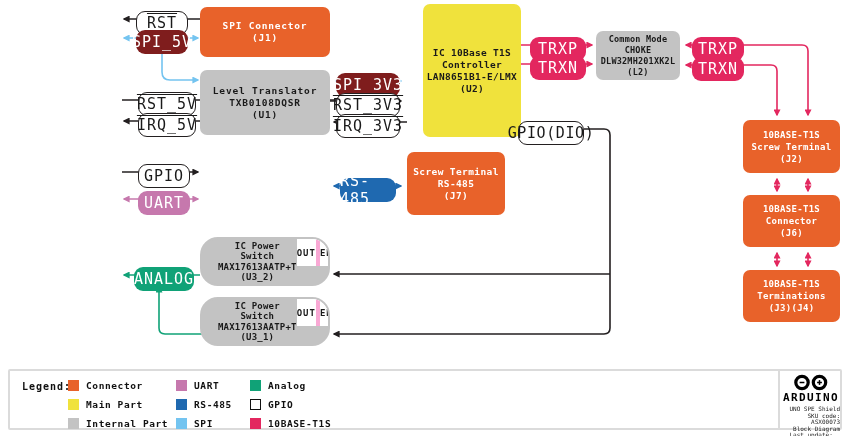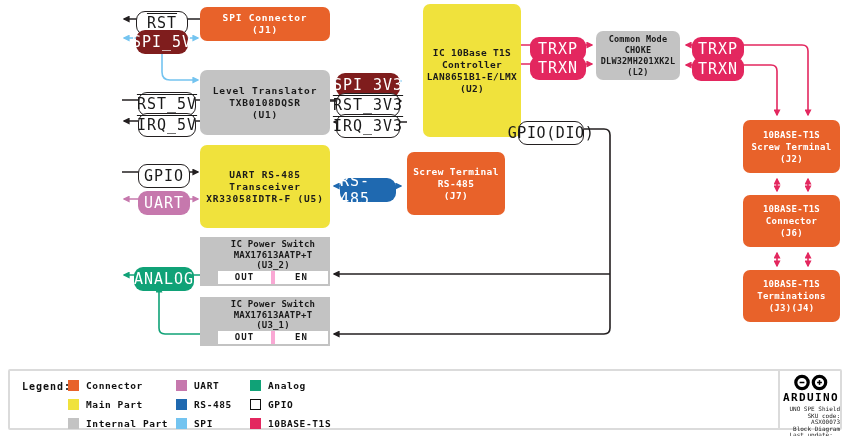--- a/index.html
+++ b/index.html
@@ -8,33 +8,33 @@
   svg.wires{position:absolute;left:0;top:0;width:850px;height:436px;}
 
   
   .block{position:absolute;border-radius:7px;display:flex;align-items:center;justify-content:center;
          text-align:center;font-weight:bold;font-size:9.5px;letter-spacing:.8px;line-height:12px;
          white-space:pre-line;box-sizing:border-box;}
   .orange{background:#E8622A;color:#fff;}
   .yellow{background:#F0E23C;color:#1a1a1a;}
   .grayb{background:#C3C3C3;color:#1a1a1a;}
   .b-headers{left:8px;top:10px;width:114px;height:335px;font-size:9px;letter-spacing:.2px;}
-  .b-j1{left:200px;top:7px;width:130px;height:34px;}
+  .b-j1{left:200px;top:7px;width:130px;height:50px;}
   .b-u1{left:200px;top:70px;width:130px;height:65px;}
   .b-u5{left:200px;top:145px;width:130px;height:83px;}
   .b-u2{left:423px;top:4px;width:98px;height:133px;letter-spacing:.3px;}
   .b-j7{left:407px;top:152px;width:98px;height:63px;letter-spacing:.4px;}
   .b-l2{left:596px;top:31px;width:84px;height:49px;font-size:8.5px;letter-spacing:.2px;line-height:11px;}
   .b-j2{left:743px;top:120px;width:97px;height:53px;font-size:9px;letter-spacing:.3px;}
   .b-j6{left:743px;top:195px;width:97px;height:52px;font-size:9px;letter-spacing:.3px;}
   .b-j3j4{left:743px;top:270px;width:97px;height:52px;font-size:9px;letter-spacing:.3px;}
 
   
   .ps{position:absolute;left:200px;width:130px;height:49px;border:2px solid #C3C3C3;background:#C3C3C3;
-      border-radius:0;box-sizing:border-box;display:flex;flex-direction:column;overflow:hidden;padding-left:16px;}
+      border-radius:18px;box-sizing:border-box;display:flex;flex-direction:row;overflow:hidden;padding-left:16px;}
   .ps1{top:297px;} .ps2{top:237px;}
   .ps-title{flex:1;display:flex;align-items:center;justify-content:center;text-align:center;
             font-weight:bold;font-size:9px;letter-spacing:.2px;line-height:10.5px;white-space:pre-line;color:#1a1a1a;}
   .ps-row{display:flex;height:27px;background:#fff;}
   .ps-cell{flex:1;display:flex;align-items:center;justify-content:center;background:#fff;
            font-weight:bold;font-size:9px;letter-spacing:1px;color:#1a1a1a;}
   .ps-cell+.ps-cell{border-left:4px solid #f9a8d4;}
 
   
   .pill{position:absolute;height:24px;border-radius:9px;display:flex;align-items:center;justify-content:center;
@@ -121,23 +121,20 @@
       <path stroke="#E3275F" d="M777,253 V266" marker-start="url(#ax)" marker-end="url(#ax)"></path>
       <path stroke="#E3275F" d="M808,253 V266" marker-start="url(#ax)" marker-end="url(#ax)"></path>
     </g>
   </svg>
 
   <div class="block orange b-j1">SPI Connector
 (J1)</div>
   <div class="block grayb b-u1">Level Translator
 TXB0108DQSR
 (U1)</div>
-  <div class="block yellow b-u5">UART RS-485
-Transceiver
-XR33058IDTR-F (U5)</div>
   <div class="block yellow b-u2">IC 10Base T1S
 Controller
 LAN8651B1-E/LMX
 (U2)</div>
   <div class="block orange b-j7">Screw Terminal
 RS-485
 (J7)</div>
   <div class="block grayb b-l2">Common Mode
 CHOKE
 DLW32MH201XK2L

